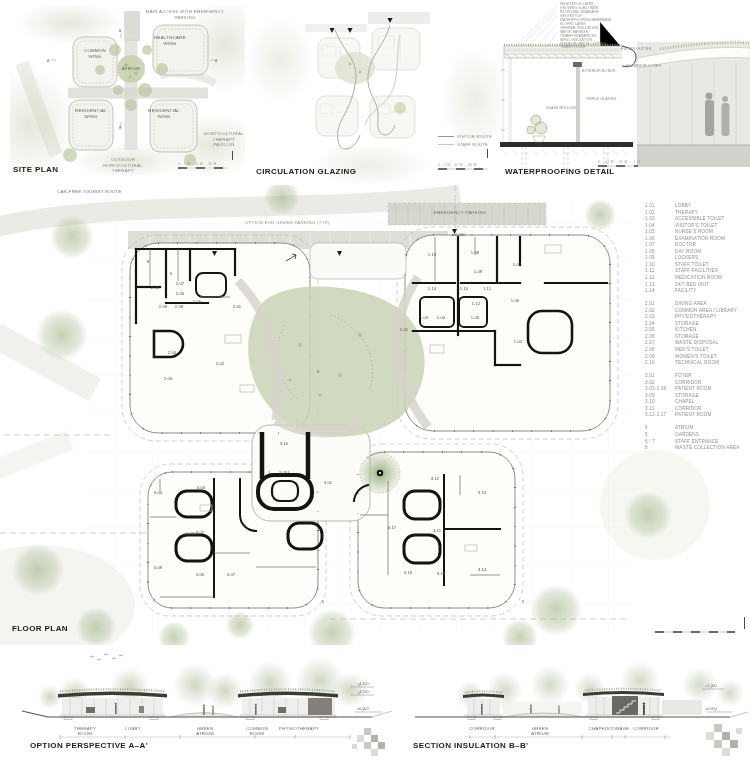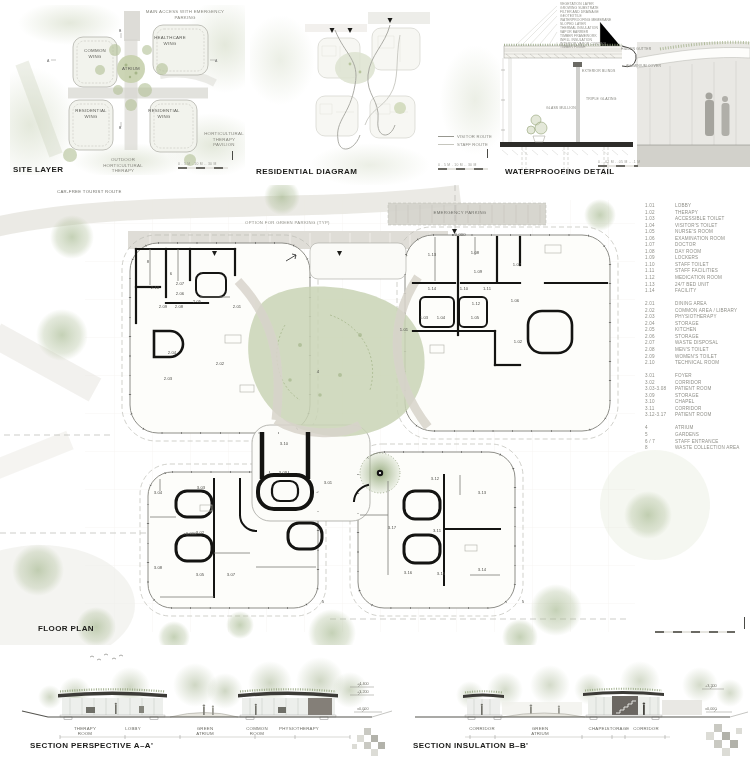--- a/index.html
+++ b/index.html
@@ -101,21 +101,21 @@
 WING</div>
   <div class="t tc dk" style="left:131px;top:66px">ATRIUM</div>
   <div class="t tc" style="left:224px;top:131px">HORTICULTURAL
 THERAPY
 PAVILION</div>
   <div class="t tc" style="left:123px;top:157px">OUTDOOR
 HORTICULTURAL
 THERAPY</div>
   <div class="scale-text" style="left:178px;top:162px">0 . 5 M . 10 M .. 30 M</div>
   <div class="scale-bar" style="left:178px;top:167px;width:50px"></div>
-  <div class="panel-title" style="left:13px;top:166px">SITE LAYER</div>
+  <div class="panel-title" style="left:13px;top:166px">SITE PLAN</div>
 
   <svg class="abs" style="left:250px;top:0" width="250" height="185" viewBox="0 0 250 185">
     <defs>
       <radialGradient id="cg1">
           <stop offset="0" stop-color="#ced6bf" stop-opacity=".4"></stop>
           <stop offset="1" stop-color="#ced6bf" stop-opacity="0"></stop>
         </radialGradient>
     </defs>
     <ellipse cx="30" cy="60" rx="35" ry="45" fill="url(#cg1)"></ellipse>
     <ellipse cx="225" cy="100" rx="35" ry="55" fill="url(#cg1)"></ellipse>
@@ -153,21 +153,21 @@
       </div>
 
       <div class="leg-row">
         <span class="leg-line" style="border-top-color: rgb(198, 198, 190);"></span>
         <span class="leg-lab">STAFF ROUTE</span>
       </div>
     </div>
   <div class="scale-text" style="left:438px;top:163px">0 . 5 M . 10 M .. 30 M</div>
   <div class="scale-bar" style="left:438px;top:168px;width:50px"></div>
   <div class="tick" style="left:487px;top:149px;height:9px"></div>
-  <div class="panel-title" style="left:256px;top:168px">RESIDENTIAL DIAGRAM</div>
+  <div class="panel-title" style="left:256px;top:168px">CIRCULATION GLAZING</div>
 
   <svg class="abs" style="left:500px;top:0" width="250" height="185" viewBox="0 0 250 185">
 
     <g stroke="#c4c4be" stroke-width=".4">
       <path d="M57,6 L16,45"></path>
         <path d="M57,10 L20,47"></path>
         <path d="M57,16 L26,49"></path>
       <path d="M57,24 L34,51"></path>
         <path d="M57,32 L44,53"></path>
         <path d="M57,42 L55,55"></path>
@@ -457,21 +457,21 @@
       <span class="room" style="left: 459px; top: 50px;">±0,000</span>
       <span class="room" style="left: 171px; top: 89px;">6</span>
       <span class="room" style="left: 201px; top: 89px;">7</span>
       <span class="room" style="left: 148px; top: 77px;">8</span>
       <span class="room" style="left: 323px; top: 417px;">5</span>
       <span class="room" style="left: 523px; top: 417px;">5</span>
     </div>
   <div class="fp-label" style="left:57px;top:189px">CAR-FREE TOURIST ROUTE</div>
   <div class="fp-label" style="left:245px;top:220px;color:#8f8f88">OPTION FOR GREEN PARKING (TYP)</div>
   <div class="fp-label" style="left:460px;top:210px;transform:translateX(-50%)">EMERGENCY PARKING</div>
-  <div class="panel-title" style="left:38px;top:625px">FLOOR PLAN</div>
+  <div class="panel-title" style="left:12px;top:625px">FLOOR PLAN</div>
   <div class="scale-text" style="left:655px;top:625px"></div>
   <div class="scale-bar" style="left:655px;top:631px;width:80px"></div>
   <div class="tick" style="left:744px;top:617px;height:12px"></div>
 
   <div class="legend">
     <div class="lg">
 
     <div class="lr">
           <span class="code">1.01</span>
           <span class="lab">LOBBY</span>
@@ -695,21 +695,21 @@
       <span class="sec-label" style="left: 257px;">COMMON
 ROOM</span>
       <span class="sec-label" style="left: 299px;">PHYSIOTHERAPY</span>
     </div>
   <div class="abs lvl-a">
 
   <span class="lvl" style="top: 683px;">+4,400</span>
       <span class="lvl" style="top: 691px;">+3,200</span>
       <span class="lvl" style="top: 708px;">±0,000</span>
     </div>
-  <div class="panel-title" style="left:30px;top:742px">SECTION PERSPECTIVE A–A'</div>
+  <div class="panel-title" style="left:30px;top:742px">OPTION PERSPECTIVE A–A'</div>
   <svg class="abs" style="left:352px;top:726px" width="36" height="32" viewBox="0 0 36 32">
     <rect x="12" y="2" width="7" height="7" fill="#c9c9c2"></rect>
       <rect x="19" y="9" width="7" height="7" fill="#b2b2aa"></rect>
     <rect x="5" y="9" width="7" height="7" fill="#dcdcd6"></rect>
       <rect x="12" y="16" width="7" height="7" fill="#c9c9c2"></rect>
     <rect x="26" y="16" width="7" height="7" fill="#b2b2aa"></rect>
       <rect x="19" y="23" width="7" height="7" fill="#dcdcd6"></rect>
     <rect x="0" y="18" width="5" height="5" fill="#dcdcd6"></rect>
   </svg>
 

